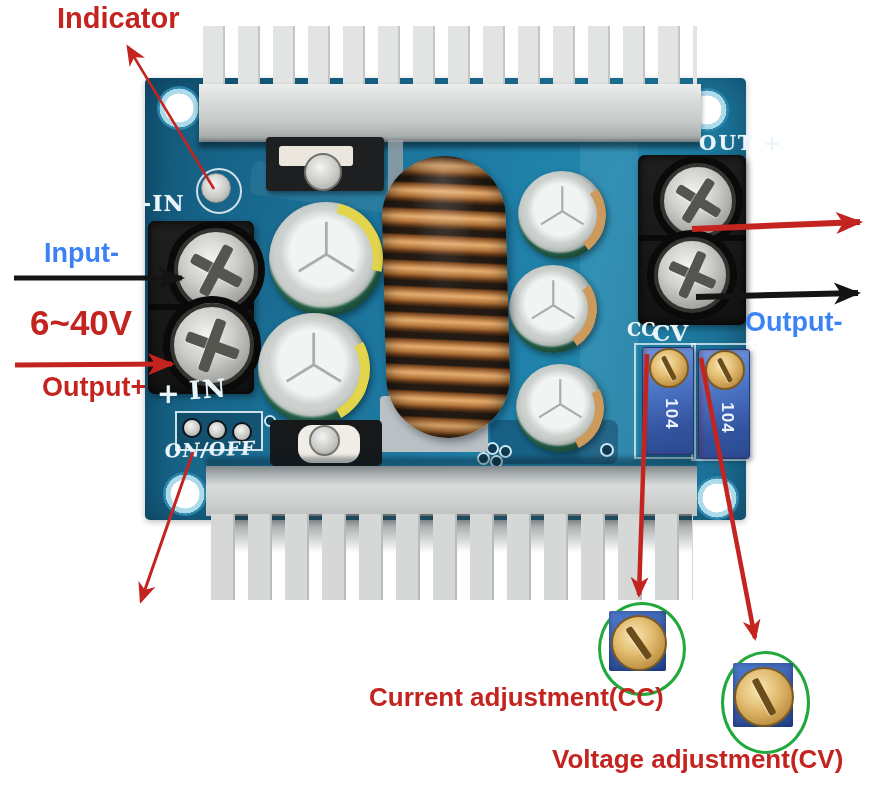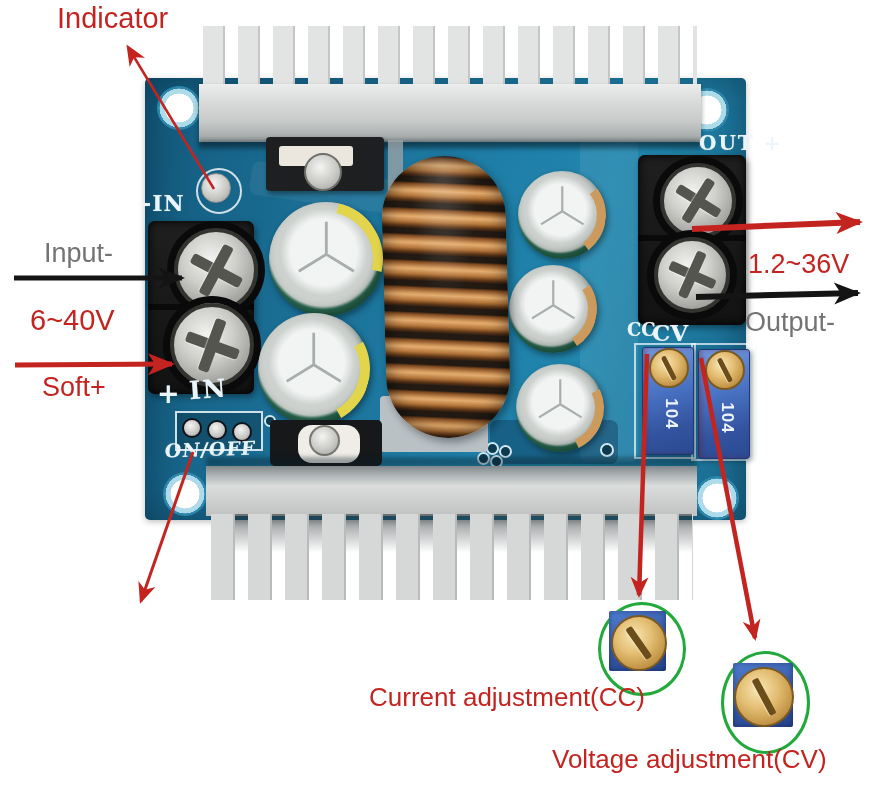--- a/index.html
+++ b/index.html
@@ -1,24 +1,24 @@
 <!DOCTYPE html>
 <html><head>
 <meta charset="utf-8">
 <style>
   html,body{margin:0;padding:0;background:#ffffff;}
   .canvas{position:relative;width:894px;height:786px;background:#ffffff;overflow:hidden;
           font-family:"Liberation Sans",sans-serif;}
   .abs{position:absolute;}
 
   
-  .ann{position:absolute;font-weight:normal;white-space:nowrap;line-height:1.05;
+  .ann{position:absolute;font-weight:bold;white-space:nowrap;line-height:1.05;
        font-family:"Liberation Sans",sans-serif;}
   .ann.red{color:#c42420;}
-  .ann.blk{color:#737373;text-align:center;}
+  .ann.blk{color:#3b82f6;text-align:center;}
 
   
   .pcb{position:absolute;left:145px;top:78px;width:601px;height:442px;border-radius:5px;
        background:linear-gradient(100deg,#135a7c 0%,#1b7097 30%,#1f7ea7 55%,#2187ae 72%,#1a6b90 100%);
        box-shadow:inset 0 0 40px rgba(0,20,35,.45), 0 2px 6px rgba(0,0,0,.25);}
   .trace{position:absolute;border-radius:8px;}
   .via{position:absolute;border-radius:50%;background:#0d3a50;border:2px solid #cfe8f2;}
 
   .hole{position:absolute;width:44px;height:44px;border-radius:50%;
         background:radial-gradient(circle,#ffffff 0 46%,#aedbea 47% 62%,#2d86ab 63% 78%,#175f83 79% 100%);}
@@ -226,23 +226,22 @@
       <div class="goldslot" style="transform:translate(-50%,-50%) rotate(55deg);"></div>
     </div>
   <div class="mag" style="left:721px;top:651px;width:83px;height:97px;"></div>
   <div class="magsq" style="left:733px;top:663px;width:60px;height:64px;"></div>
   <div class="goldscrew" style="left:734px;top:667px;width:56px;height:56px;">
       <div class="goldslot" style="transform:translate(-50%,-50%) rotate(62deg);"></div>
     </div>
 
   <div class="ann red" style="left:57px;top:3px;font-size:29px;">Indicator</div>
   <div class="ann blk" style="left:44px;top:239px;font-size:27px;">Input-</div>
-  <div class="ann red" style="left:30px;top:305px;font-size:29px;">6~40V</div>
-  <div class="ann red" style="left:42px;top:373px;font-size:27px;">Soft+</div>
-  <div class="ann red" style="left:748px;top:250px;font-size:27px;">1.2~36V</div>
+  <div class="ann red" style="left:30px;top:305px;font-size:35px;">6~40V</div>
+  <div class="ann red" style="left:42px;top:373px;font-size:27px;">Output+</div>
   <div class="ann blk" style="left:745px;top:308px;font-size:27px;">Output-</div>
   <div class="ann red" style="left:552px;top:746px;font-size:26px;">Voltage adjustment(CV)</div>
   <div class="ann red" style="left:369px;top:684px;font-size:26px;">Current adjustment(CC)</div>
 
   <svg class="overlay" width="894" height="786" viewBox="0 0 894 786">
     <defs>
       <marker id="ar-red" markerUnits="userSpaceOnUse" markerWidth="32" markerHeight="26" refX="26" refY="13" orient="auto">
         <path d="M2,2 L29,13 L2,24 L9,13 Z" fill="#c42420"></path>
       </marker>
       <marker id="ar-red-sm" markerUnits="userSpaceOnUse" markerWidth="26" markerHeight="22" refX="20" refY="11" orient="auto">

